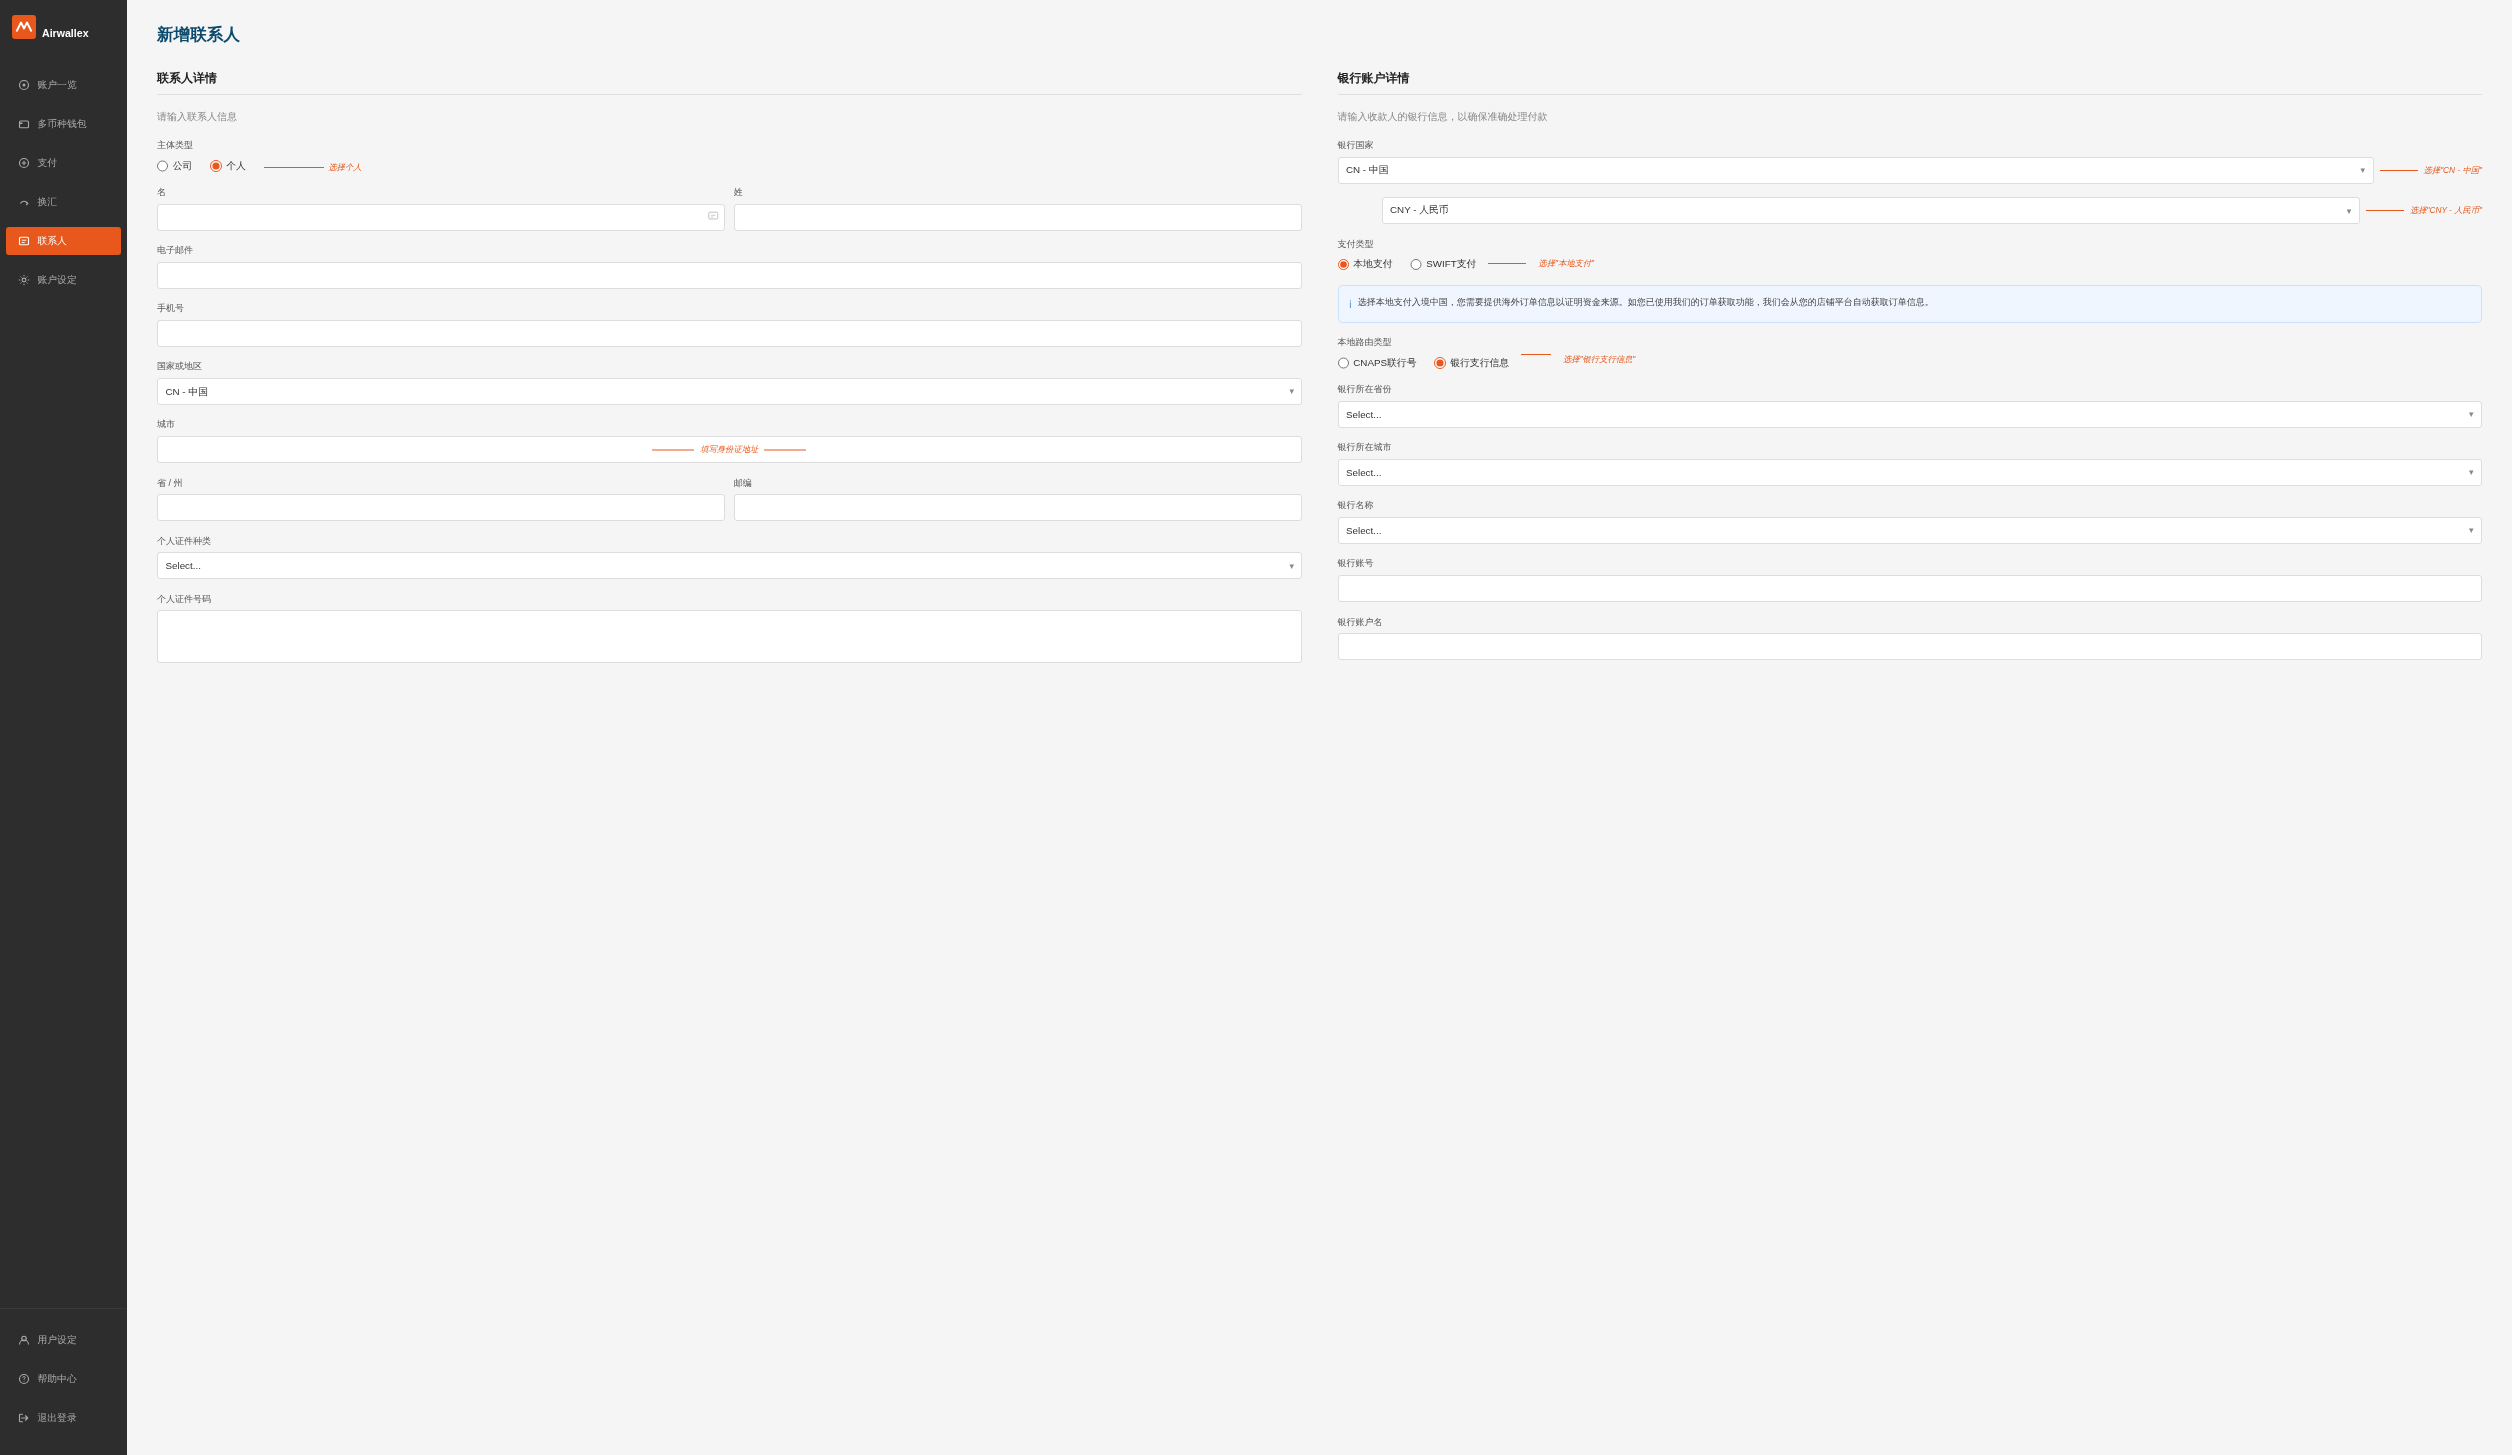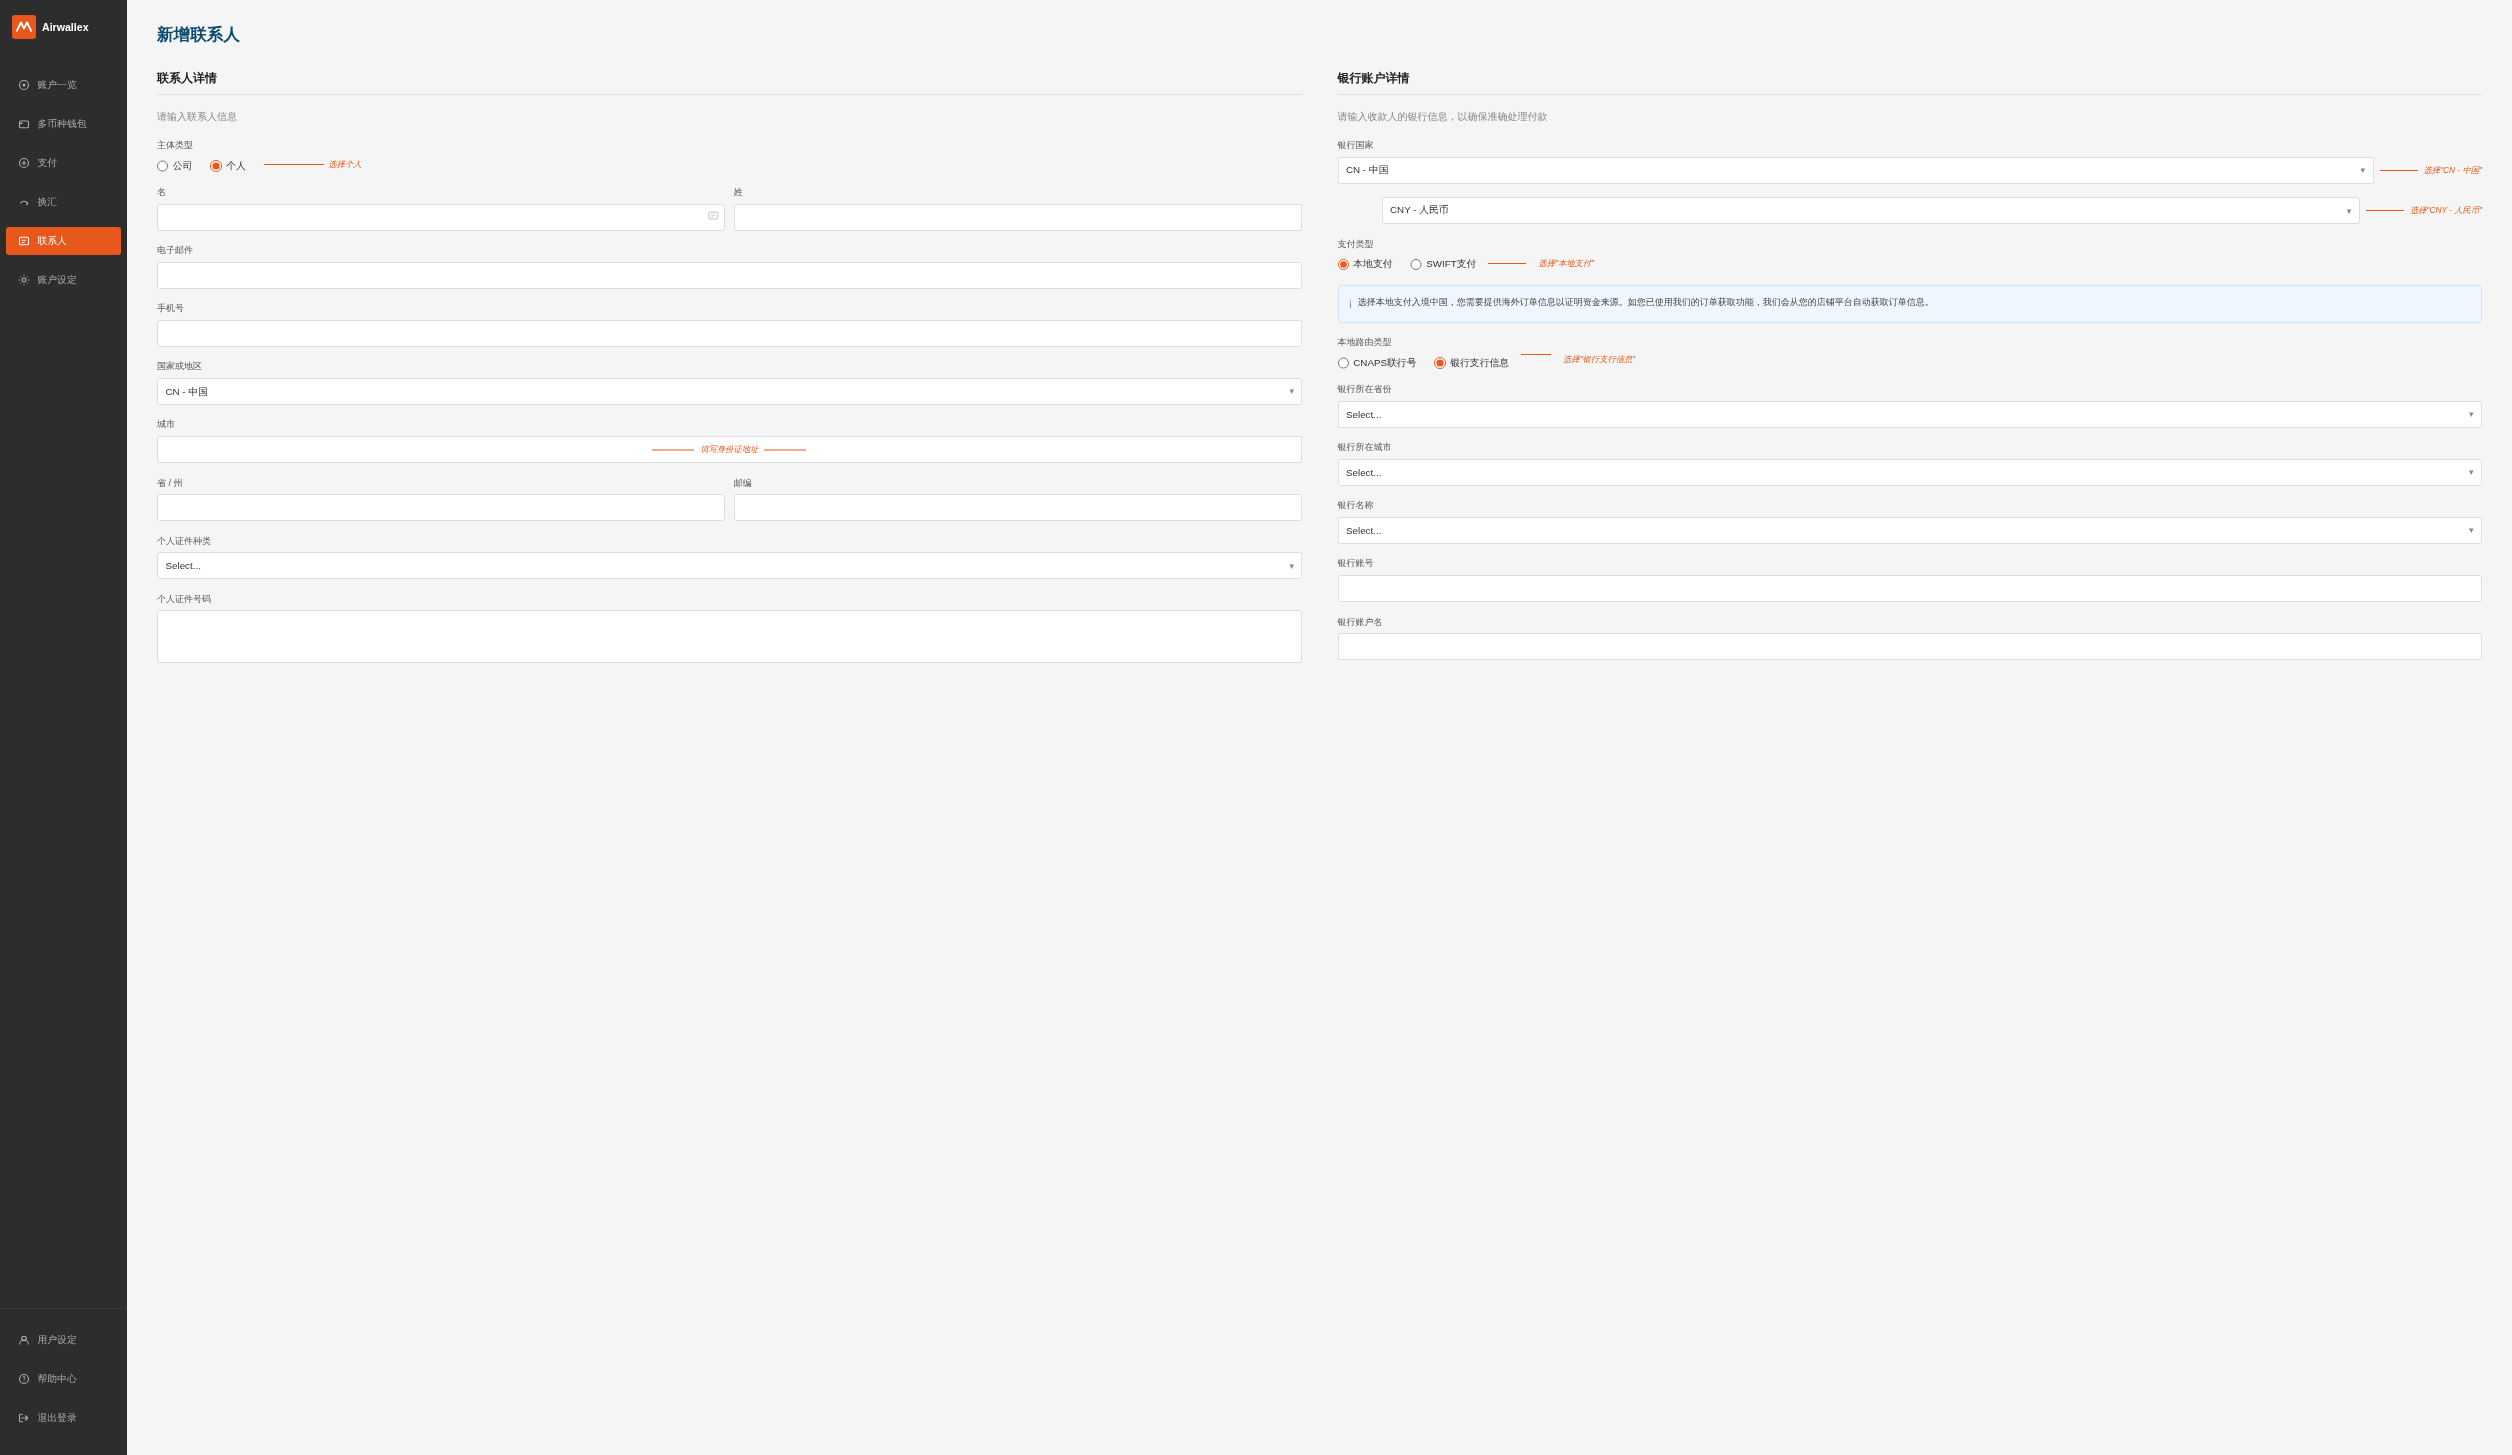--- a/index.html
+++ b/index.html
@@ -10,21 +10,21 @@
       width: 127px;
       background: #2d2d2d;
       display: flex;
       flex-direction: column;
       flex-shrink: 0;
       height: 100vh;
     }
     .logo {
       padding: 15px 12px;
       display: flex;
-      align-items: center;
+      align-items: flex-end;
       gap: 6px;
     }
     .logo-icon {
       width: 24px;
       height: 24px;
     }
     .nav-items {
       flex: 1;
       padding: 6px 0;
     }
@@ -329,21 +329,21 @@
   <h1 class="page-title">新增联系人</h1>
 
   <div class="form-columns">
 
     <div>
       <div class="section-title">联系人详情</div>
       <div class="section-subtitle">请输入联系人信息</div>
 
       <div class="form-group">
         <label class="form-label">主体类型</label>
-        <div style="display:flex; align-items:center; gap:12px;">
+        <div style="display:flex; align-items:flex-end; gap:12px;">
           <div class="radio-group">
             <label class="radio-label">
               <input type="radio" name="entity" class="radio-input" style="">
               <span>公司</span>
             </label>
             <label class="radio-label">
               <input type="radio" name="entity" class="radio-input" checked="" style="">
               <span>个人</span>
             </label>
           </div>

